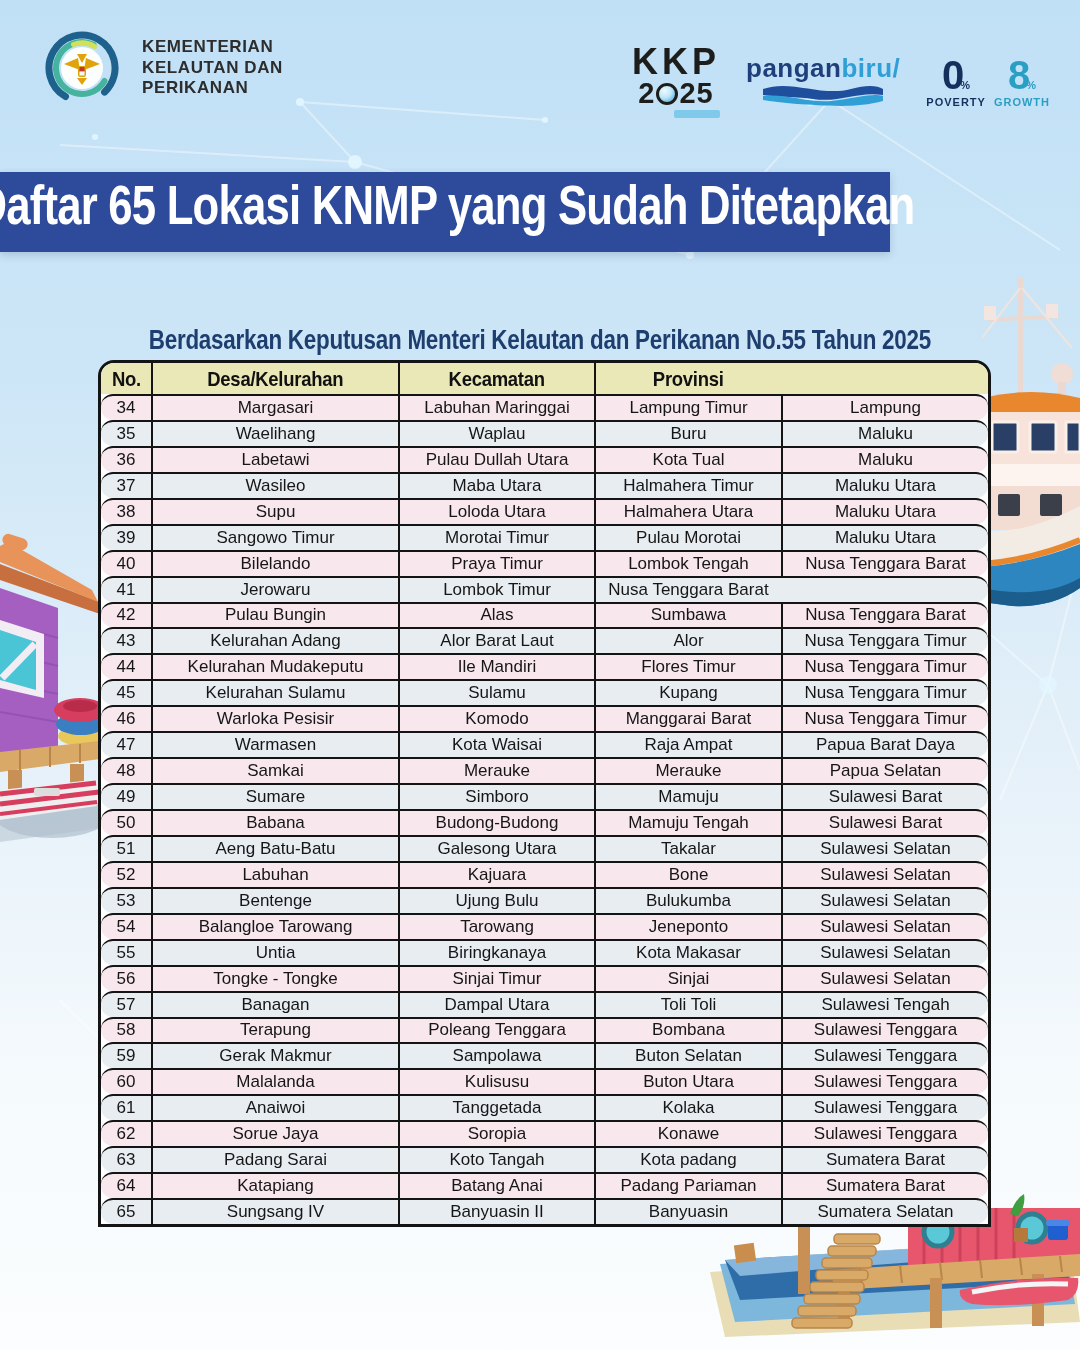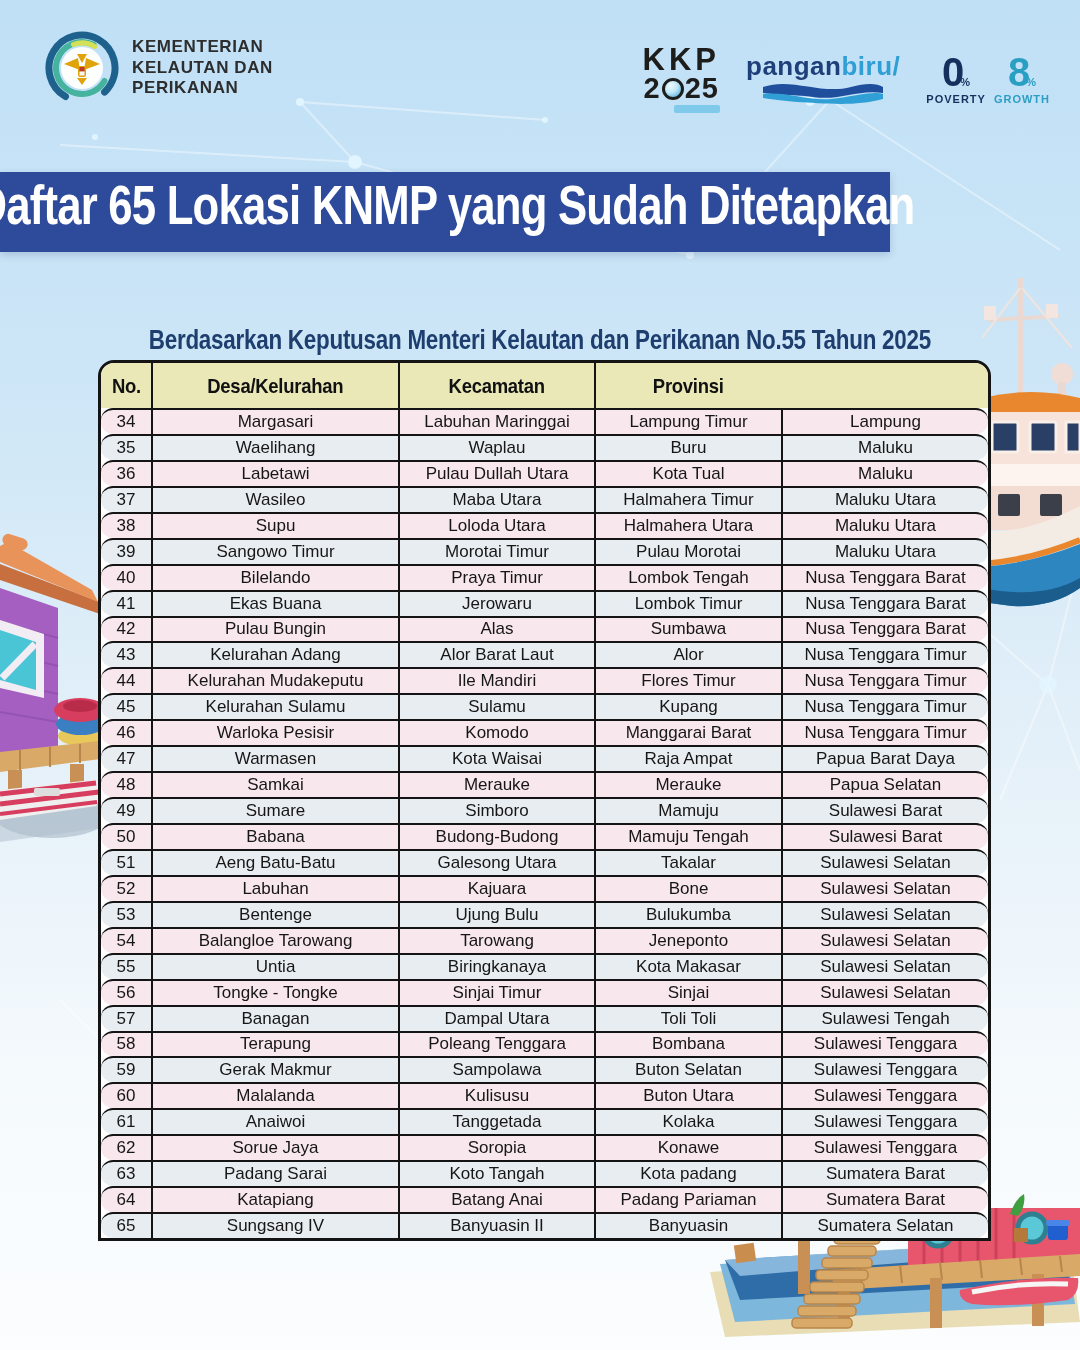--- a/index.html
+++ b/index.html
@@ -5,26 +5,26 @@
   html,body{margin:0;padding:0;}
   body{font-family:"Liberation Sans",sans-serif;}
   .canvas{position:relative;width:1080px;height:1350px;overflow:hidden;
     background:linear-gradient(180deg,#c0e0f6 0%,#cde6f7 28%,#e6f1f9 58%,#f5fafd 80%,#fbfdfe 100%);}
   svg{display:block;}
 
   
   .net{position:absolute;left:0;top:0;}
 
   
-  .ministry{position:absolute;left:44px;top:30px;display:flex;align-items:center;gap:12px;}
+  .ministry{position:absolute;left:44px;top:30px;display:flex;align-items:center;gap:22px;}
   .ministry-text{font-size:17px;font-weight:700;color:#2d2d2d;letter-spacing:.6px;line-height:1.22;}
 
   .logo-right{position:absolute;right:30px;top:44px;display:flex;align-items:center;gap:26px;}
   .kkp2025{display:flex;flex-direction:column;align-items:center;line-height:1;}
-  .kkp-l1{font-weight:900;font-size:31px;color:#1d1d1b;letter-spacing:4px;}
+  .kkp-l1{font-weight:900;font-size:36px;color:#1d1d1b;letter-spacing:4px;}
   .kkp-l2{display:flex;align-items:center;font-weight:900;font-size:29px;color:#1d1d1b;letter-spacing:1px;margin-top:-1px;}
   .globe{width:22px;height:22px;border-radius:50%;margin:0 1px;
     background:radial-gradient(circle at 35% 30%,#eefaff 0%,#bfe7f7 45%,#74bfe4 75%,#4f9fd0 100%);
     border:3px solid #1d1d1b;box-sizing:border-box;}
   .kkp-badge{align-self:flex-end;width:46px;height:8px;background:#7fc9ea;border-radius:2px;margin-top:2px;}
   .panganbiru{display:flex;flex-direction:column;align-items:center;line-height:1;text-align:center;}
   .pb-line{font-weight:900;font-size:26px;letter-spacing:.5px;}
   .pb-dark{color:#1e3f7a;}
   .pb-light{color:#2f9fd6;}
   .zero8{display:flex;gap:8px;align-items:flex-start;}
@@ -42,21 +42,21 @@
   .subtitle-wrap{position:absolute;left:0;top:276px;width:1080px;text-align:center;margin-top:48px;}
   .subtitle{display:inline-block;transform:scaleX(.8);transform-origin:center;color:#1d3e6e;
     font-weight:700;font-size:28px;letter-spacing:-.3px;white-space:nowrap;}
 
   
   .deco{position:absolute;}
 
   
   .knmp-table{position:absolute;left:98px;top:360px;width:887px;border:3px solid #141414;
     border-radius:16px 16px 0 0;overflow:hidden;background:#fff;}
-  .thead{display:grid;grid-template-columns:50px 247px 196px 187px 207px;height:45px;background:#ebe8b8;}
+  .thead{display:grid;grid-template-columns:50px 247px 196px 187px 207px;height:31px;background:#ebe8b8;}
   .thead .cell{font-weight:700;font-size:21px;color:#111;letter-spacing:-.3px;}
   .thead .cell span{display:inline-block;transform:scaleX(.88);}
   .tbody{display:grid;grid-auto-rows:25.95px;}
   .trow{display:grid;grid-template-columns:50px 247px 196px 187px 207px;border-top:2.5px solid #141414;border-radius:12px;}
   .trow.pink{background:#f8e7ec;}
   .trow.blue{background:#e8edf2;}
   .cell{display:flex;align-items:center;justify-content:center;font-size:17px;color:#161616;
     white-space:nowrap;overflow:hidden;}
   .cell + .cell{border-left:2.5px solid #141414;}
 </style>
@@ -329,21 +329,20 @@
         </div>
         <div class="trow pink">
           <div class="cell">40</div>
           <div class="cell">Bilelando</div>
           <div class="cell">Praya Timur</div>
           <div class="cell">Lombok Tengah</div>
           <div class="cell">Nusa Tenggara Barat</div>
         </div>
         <div class="trow blue">
           <div class="cell">41</div>
-          <div class="cell">Ekas Buana</div>
           <div class="cell">Jerowaru</div>
           <div class="cell">Lombok Timur</div>
           <div class="cell">Nusa Tenggara Barat</div>
         </div>
         <div class="trow pink">
           <div class="cell">42</div>
           <div class="cell">Pulau Bungin</div>
           <div class="cell">Alas</div>
           <div class="cell">Sumbawa</div>
           <div class="cell">Nusa Tenggara Barat</div>

